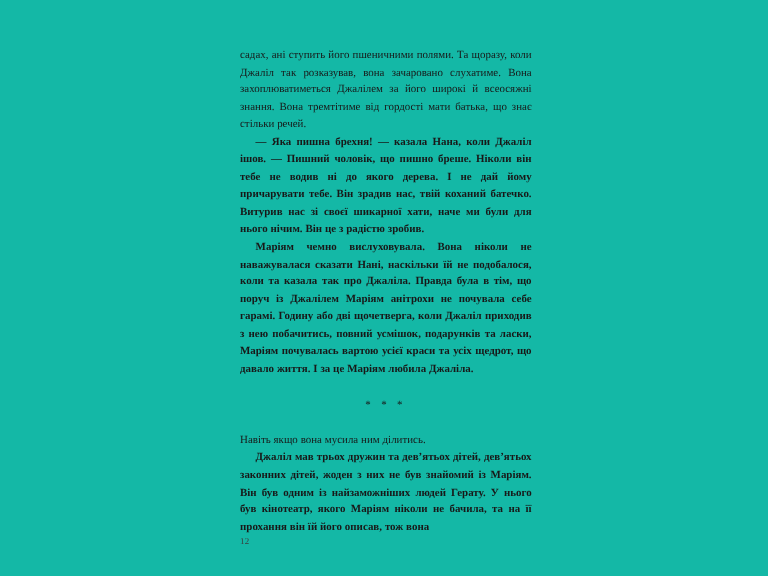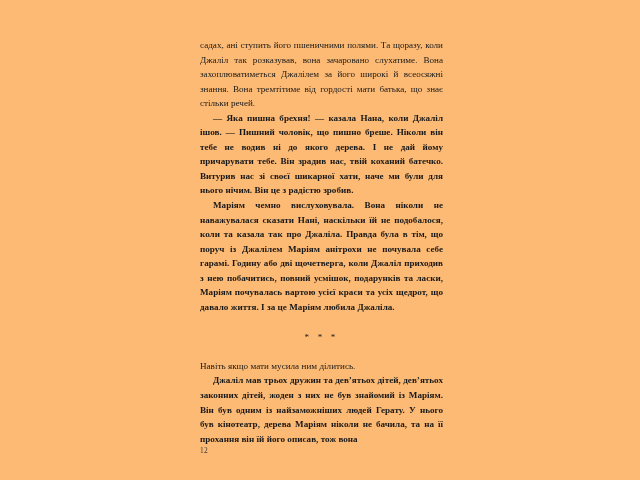--- a/index.html
+++ b/index.html
@@ -11,21 +11,21 @@
     height: 480px;
     background: #ffffff;
     font-family: "Liberation Serif", "DejaVu Serif", serif;
     color: #1a1a1a;
     overflow: hidden;
   }
   .page {
     position: relative;
     width: 640px;
     height: 480px;
-    background: #fdba74;
+    background: #14b8a6;
   }
   .text-column {
     position: absolute;
     left: 200px;
     top: 38px;
     width: 243px;
   }
   .para {
     margin: 0;
     font-size: 9.1px;
@@ -72,21 +72,21 @@
   <div class="text-column">
 
     <p class="para noindent">садах, ані ступить його пшеничними полями. Та щоразу, коли Джаліл так розказував, вона зачаровано слухатиме. Вона захоплюватиметься Джалілем за його широкі й всеосяжні знання. Вона тремтітиме від гордості мати батька, що знає стільки речей.</p>
 
     <p class="para indent">— Яка пишна брехня! — казала Нана, коли Джаліл ішов. — Пишний чоловік, що пишно бреше. Ніколи він тебе не водив ні до якого дерева. І не дай йому причарувати тебе. Він зрадив нас, твій коханий батечко. Витурив нас зі своєї шикарної хати, наче ми були для нього нічим. Він це з радістю зробив.</p>
 
     <p class="para indent">Маріям чемно вислуховувала. Вона ніколи не наважувалася сказати Нані, наскільки їй не подобалося, коли та казала так про Джаліла. Правда була в тім, що поруч із Джалілем Маріям анітрохи не почувала себе гарамі. Годину або дві щочетверга, коли Джаліл приходив з нею побачитись, повний усмішок, подарунків та ласки, Маріям почувалась вартою усієї краси та усіх щедрот, що давало життя. І за це Маріям любила Джаліла.</p>
 
     <div class="sep">* * *</div>
 
-    <p class="para noindent">Навіть якщо мати мусила ним ділитись.</p>
+    <p class="para noindent">Навіть якщо вона мусила ним ділитись.</p>
 
-    <p class="para indent">Джаліл мав трьох дружин та дев’ятьох дітей, дев’ятьох законних дітей, жоден з них не був знайомий із Маріям. Він був одним із найзаможніших людей Герату. У нього був кінотеатр, дерева Маріям ніколи не бачила, та на її прохання він їй його описав, тож вона</p>
+    <p class="para indent">Джаліл мав трьох дружин та дев’ятьох дітей, дев’ятьох законних дітей, жоден з них не був знайомий із Маріям. Він був одним із найзаможніших людей Герату. У нього був кінотеатр, якого Маріям ніколи не бачила, та на її прохання він їй його описав, тож вона</p>
 
   </div>
 
   <div class="folio">12</div>
 
 </div>
 
 </body></html>

